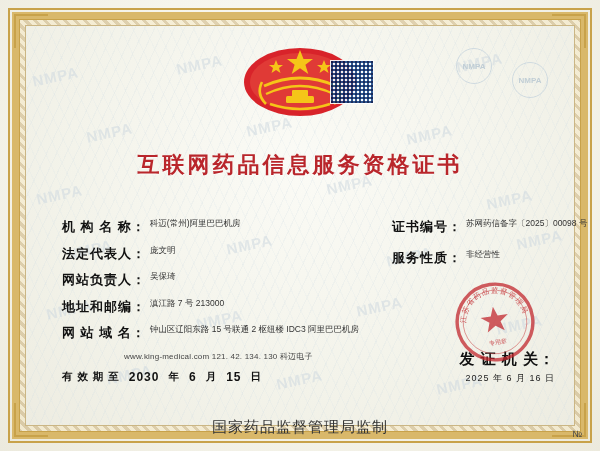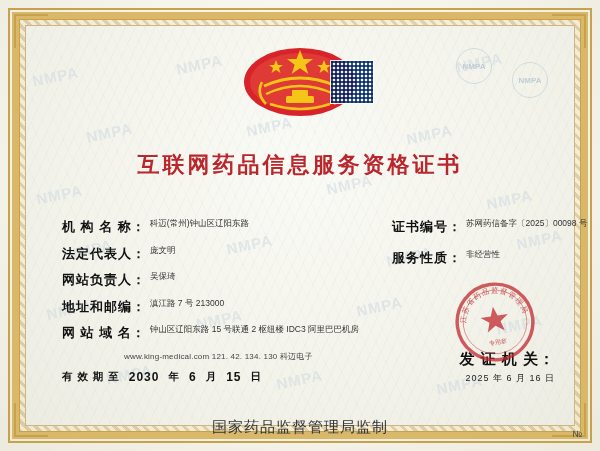--- a/index.html
+++ b/index.html
@@ -250,21 +250,21 @@
   </div>
 
   <div class="title">互联网药品信息服务资格证书</div>
 
   <div class="qr"></div>
 
   <div class="fields">
 
     <div class="row left-col">
       <span class="lbl">机 构 名 称：</span>
-      <span class="val">科迈(常州)钟山区辽阳东路</span>
+      <span class="val">科迈(常州)阿里巴巴机房</span>
     </div>
 
     <div class="row left-col">
       <span class="lbl">法定代表人：</span>
       <span class="val">庞文明</span>
     </div>
 
     <div class="row left-col">
       <span class="lbl">网站负责人：</span>
       <span class="val">吴保琦</span>

